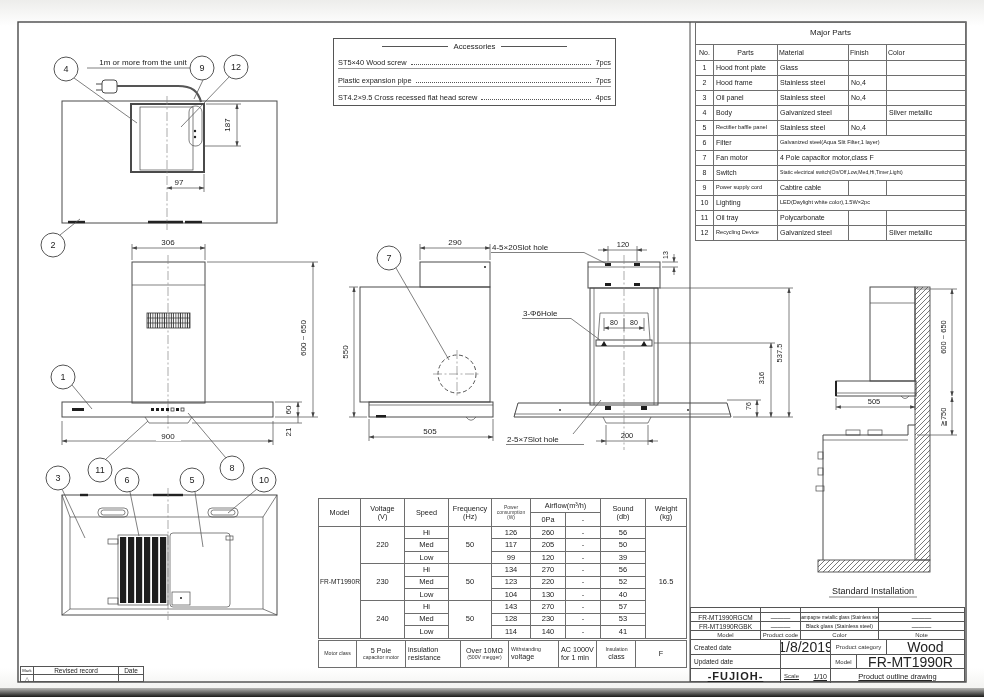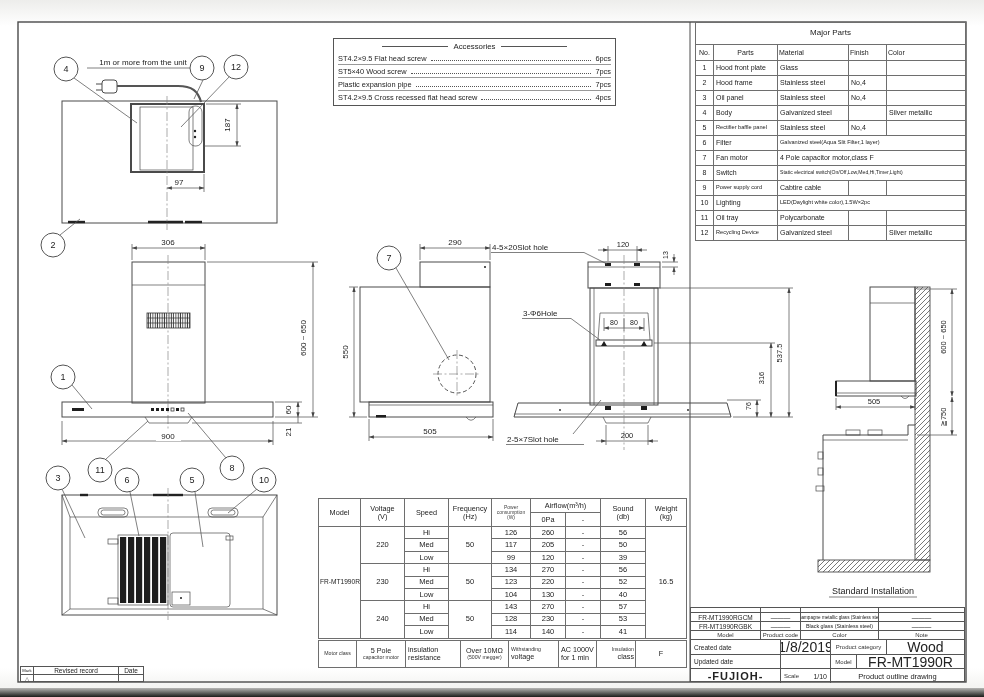--- a/index.html
+++ b/index.html
@@ -37,21 +37,21 @@
   
   .accbox{position:absolute;left:333px;top:38px;width:283px;height:68px;border:1px solid #555;box-sizing:border-box;background:#fff;font-size:7.4px;color:#222;display:flex;flex-direction:column;padding:1px 4px 2px;}
   .acc-title{display:flex;align-items:center;justify-content:center;height:12px;font-size:7.8px;}
   .acc-rule{width:66px;height:1px;background:#555;margin:0 5px;}
   .acc-row{flex:1;display:flex;align-items:flex-end;border-bottom:0.5px solid #999;padding-bottom:1px;}
   .acc-row:last-child{border-bottom:none;justify-content:flex-end;}
   .acc-leader{flex:1;border-bottom:1.7px dotted #555;margin:0 4px 2px;}
   
   .tb{position:absolute;left:690px;top:607px;width:275px;height:75px;box-sizing:border-box;border:1px solid #555;background:#fff;font-size:6.5px;color:#222;}
   .tbr{display:flex;box-sizing:border-box;border-bottom:1px solid #555;}
-  .tbr:last-child{border-bottom:none;}
+  .tbr:last-child{border-bottom:none;text-decoration:underline;}
   .tbc{box-sizing:border-box;border-right:1px solid #555;display:flex;align-items:center;justify-content:center;overflow:hidden;white-space:nowrap;}
   .tbc:last-child{border-right:none;}
   .lab{font-size:6px;color:#333;}
   .big{font-size:14px;}
   .brand{font-weight:bold;font-size:11px;letter-spacing:1px;}
   
   .rev{position:absolute;left:20px;top:666px;width:124px;height:16px;box-sizing:border-box;border:1px solid #555;background:#fff;font-size:6.5px;color:#222;display:grid;grid-template-columns:13px 85px 1fr;grid-template-rows:8px 1fr;}
   .rev div{border-right:1px solid #555;border-bottom:1px solid #555;display:flex;align-items:center;justify-content:center;overflow:hidden;}
   .rev div:nth-child(3n){border-right:none;}
   .rev div:nth-child(n+4){border-bottom:none;}
@@ -386,25 +386,20 @@
   </g>
 </svg>
 
 <div class="accbox">
   <div class="acc-title">
     <span class="acc-rule"></span>
     <span>Accessories</span>
     <span class="acc-rule"></span>
   </div>
   <div class="acc-row">
-        <span>ST4.2×9.5 Flat head screw</span>
-        <span class="acc-leader"></span>
-        <span>6pcs</span>
-      </div>
-  <div class="acc-row">
         <span>ST5×40  Wood screw</span>
         <span class="acc-leader"></span>
         <span>7pcs</span>
       </div>
   <div class="acc-row">
         <span>Plastic expansion pipe</span>
         <span class="acc-leader"></span>
         <span>7pcs</span>
       </div>
   <div class="acc-row">
@@ -656,21 +651,21 @@
             <div class="sub">(500V megger)</div>
           </td>
     <td style="text-align:left;padding-left:2px">
             <div class="sub">Withstanding</div>
             <div>voltage</div>
           </td>
     <td style="text-align:left;padding-left:2px">
             <div>AC 1000V</div>
             <div>for 1 min</div>
           </td>
-    <td style="text-align:right;padding-left:2px">
+    <td style="text-align:center;padding-left:2px">
             <div class="sub">Insulation</div>
             <div>class</div>
           </td>
     <td>F</td>
   </tr>
 </tbody>
     </table>
 
 
 <div class="tb">

